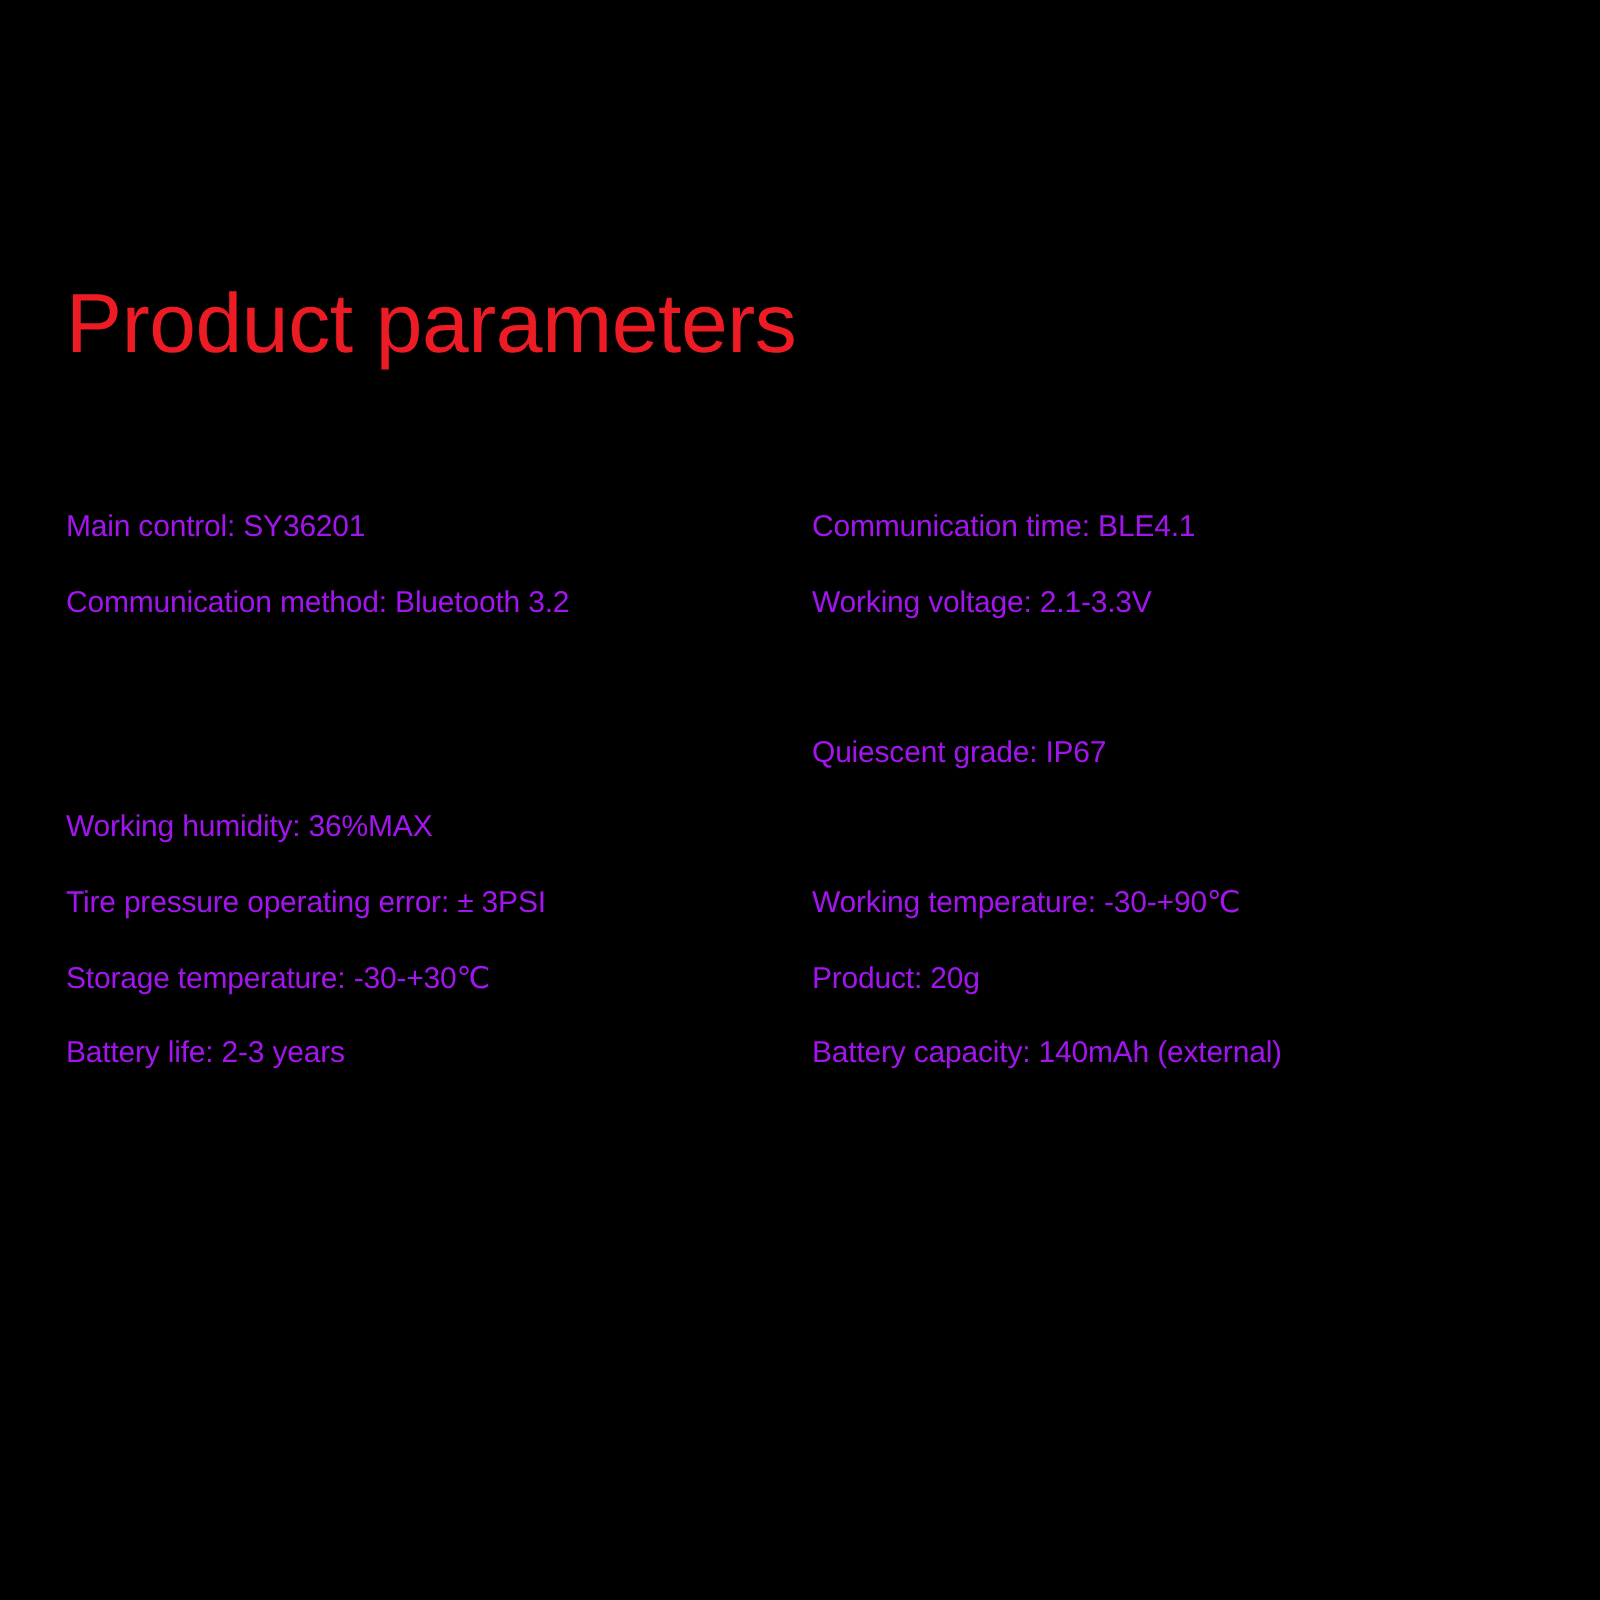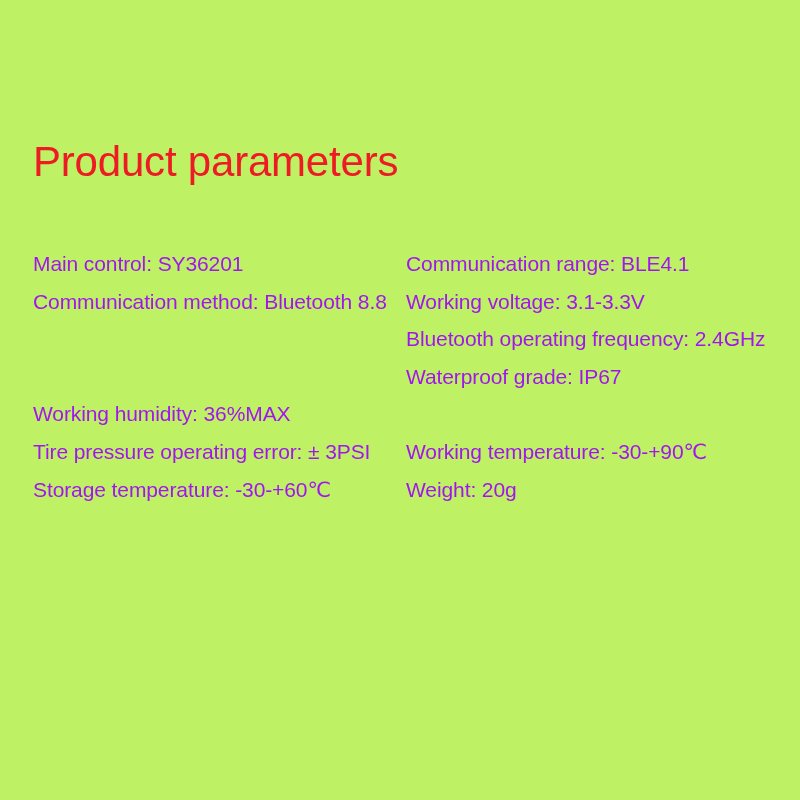--- a/index.html
+++ b/index.html
@@ -11,21 +11,21 @@
     width: 800px;
     height: 800px;
     overflow: hidden;
     font-family: "Liberation Sans", "DejaVu Sans", sans-serif;
     -webkit-font-smoothing: antialiased;
   }
   .page {
     position: relative;
     width: 800px;
     height: 800px;
-    background: #bef264;
+    background: #000000;
   }
   .page-title {
     position: absolute;
     left: 33px;
     top: 139px;
     font-size: 42px;
     line-height: 46px;
     font-weight: 400;
     color: #ed1c24;
     letter-spacing: -0.2px;
@@ -37,67 +37,70 @@
     top: 250px;
     width: 800px;
   }
   .spec-row {
     position: relative;
     height: 37.6px;
   }
   .spec-cell {
     position: absolute;
     top: 0;
-    font-size: 21px;
+    font-size: 15px;
     line-height: 28px;
     font-weight: 400;
     color: #a315ef;
     white-space: nowrap;
     letter-spacing: -0.1px;
   }
   .spec-cell.col-left  { left: 33px; }
   .spec-cell.col-right { left: 406px; }
 </style>
 </head>
 <body>
 
 <div class="page">
 
   <div class="page-title">Product parameters</div>
 
   <div class="spec-table">
 
     <div class="spec-row">
       <div class="spec-cell col-left">Main control: SY36201</div>
-      <div class="spec-cell col-right">Communication range: BLE4.1</div>
+      <div class="spec-cell col-right">Communication time: BLE4.1</div>
     </div>
 
     <div class="spec-row">
-      <div class="spec-cell col-left">Communication method: Bluetooth 8.8</div>
-      <div class="spec-cell col-right">Working voltage: 3.1-3.3V</div>
+      <div class="spec-cell col-left">Communication method: Bluetooth 3.2</div>
+      <div class="spec-cell col-right">Working voltage: 2.1-3.3V</div>
     </div>
 
     <div class="spec-row">
-      <div class="spec-cell col-right">Bluetooth operating frequency: 2.4GHz</div>
     </div>
 
 
     <div class="spec-row">
-      <div class="spec-cell col-right">Waterproof grade: IP67</div>
+      <div class="spec-cell col-right">Quiescent grade: IP67</div>
     </div>
 
     <div class="spec-row">
       <div class="spec-cell col-left">Working humidity: 36%MAX</div>
     </div>
 
     <div class="spec-row">
       <div class="spec-cell col-left">Tire pressure operating error: ± 3PSI</div>
       <div class="spec-cell col-right">Working temperature: -30-+90℃</div>
     </div>
 
     <div class="spec-row">
-      <div class="spec-cell col-left">Storage temperature: -30-+60℃</div>
-      <div class="spec-cell col-right">Weight: 20g</div>
+      <div class="spec-cell col-left">Storage temperature: -30-+30℃</div>
+      <div class="spec-cell col-right">Product: 20g</div>
     </div>
 
+    <div class="spec-row">
+      <div class="spec-cell col-left">Battery life: 2-3 years</div>
+      <div class="spec-cell col-right">Battery capacity: 140mAh (external)</div>
+    </div>
 
   </div>
 </div>
 
 </body></html>

